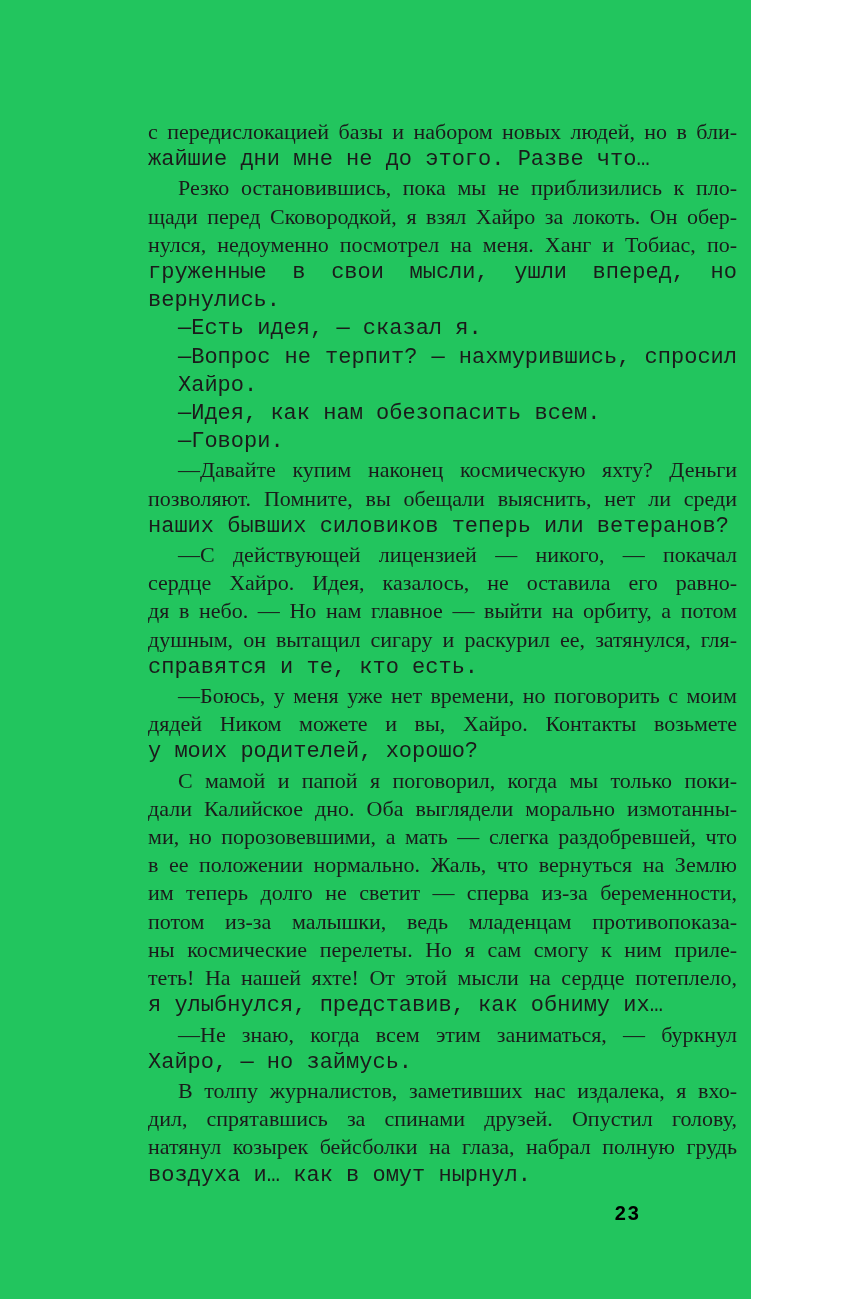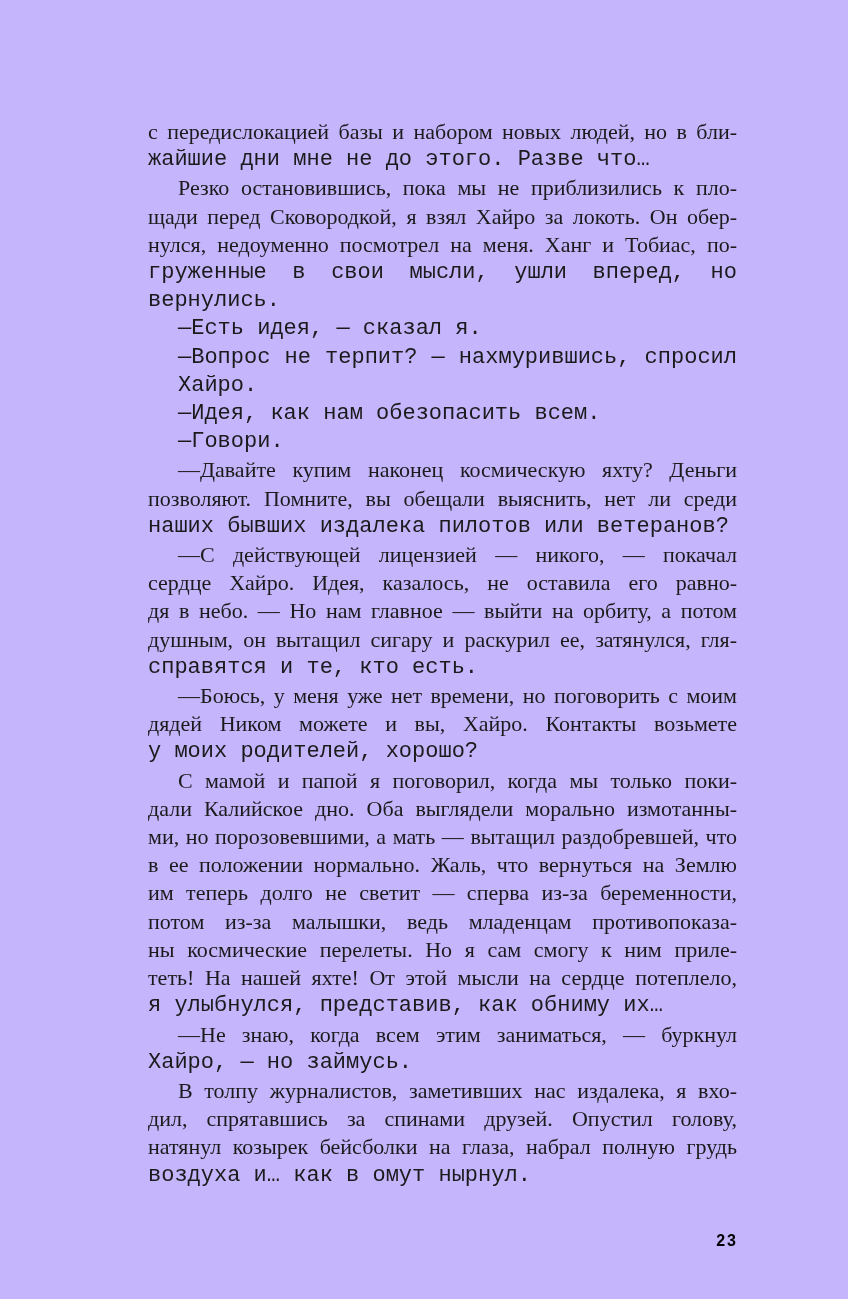--- a/index.html
+++ b/index.html
@@ -1,22 +1,21 @@
 <!DOCTYPE html>
 <html><head>
 <meta charset="utf-8">
 <style>
   html, body { margin: 0; padding: 0; }
   .page {
     position: relative;
-    width: 834px;
+    width: 751px;
     height: 1299px;
-    background: #c4b5fd;
+    background: #22c55e;
     overflow: hidden;
-    padding-left: 14px;
   }
   .textblock {
     position: absolute;
     left: 148px;
     top: 118px;
     width: 589px;
     color: #1b1b1b;
     font-family: "Liberation Serif", "DejaVu Serif", serif;
     font-size: 22px;
     line-height: 28.2px;
@@ -24,25 +23,25 @@
   .para { margin: 0; padding: 0; }
   .line {
     text-align: justify;
     text-align-last: justify;
     white-space: normal;
   }
   .line.indent { padding-left: 30px; }
   .line.end { text-align-last: left; font-family: Liberation Mono, monospace; }
   .pagenum {
     position: absolute;
-    top: 1232px;
+    top: 1202px;
     right: 110px;
     font-family: "Liberation Sans", "DejaVu Sans", sans-serif;
     font-weight: bold;
-    font-size: 16px;
+    font-size: 20px;
     letter-spacing: 2px;
     color: #000000;
   }
 </style>
 </head>
 <body>
 
 <div class="page">
   <div class="textblock">
 
@@ -70,41 +69,41 @@
       <div class="line indent end">—Идея, как нам обезопасить всем.</div>
     </div>
 
     <div class="para">
       <div class="line indent end">—Говори.</div>
     </div>
 
     <div class="para">
       <div class="line indent">—Давайте купим наконец космическую яхту? Деньги</div>
       <div class="line">позволяют. Помните, вы обещали выяснить, нет ли среди</div>
-      <div class="line end">наших бывших издалека пилотов или ветеранов?</div>
+      <div class="line end">наших бывших силовиков теперь или ветеранов?</div>
     </div>
 
     <div class="para">
       <div class="line indent">—С действующей лицензией — никого, — покачал</div>
       <div class="line">сердце Хайро. Идея, казалось, не оставила его равно-</div>
       <div class="line">дя в небо. — Но нам главное — выйти на орбиту, а потом</div>
       <div class="line">душным, он вытащил сигару и раскурил ее, затянулся, гля-</div>
       <div class="line end">справятся и те, кто есть.</div>
     </div>
 
     <div class="para">
       <div class="line indent">—Боюсь, у меня уже нет времени, но поговорить с моим</div>
       <div class="line">дядей Ником можете и вы, Хайро. Контакты возьмете</div>
       <div class="line end">у моих родителей, хорошо?</div>
     </div>
 
     <div class="para">
       <div class="line indent">С мамой и папой я поговорил, когда мы только поки-</div>
       <div class="line">дали Калийское дно. Оба выглядели морально измотанны-</div>
-      <div class="line">ми, но порозовевшими, а мать — вытащил раздобревшей, что</div>
+      <div class="line">ми, но порозовевшими, а мать — слегка раздобревшей, что</div>
       <div class="line">в ее положении нормально. Жаль, что вернуться на Землю</div>
       <div class="line">им теперь долго не светит — сперва из-за беременности,</div>
       <div class="line">потом из-за малышки, ведь младенцам противопоказа-</div>
       <div class="line">ны космические перелеты. Но я сам смогу к ним приле-</div>
       <div class="line">теть! На нашей яхте! От этой мысли на сердце потеплело,</div>
       <div class="line end">я улыбнулся, представив, как обниму их…</div>
     </div>
 
     <div class="para">
       <div class="line indent">—Не знаю, когда всем этим заниматься, — буркнул</div>

